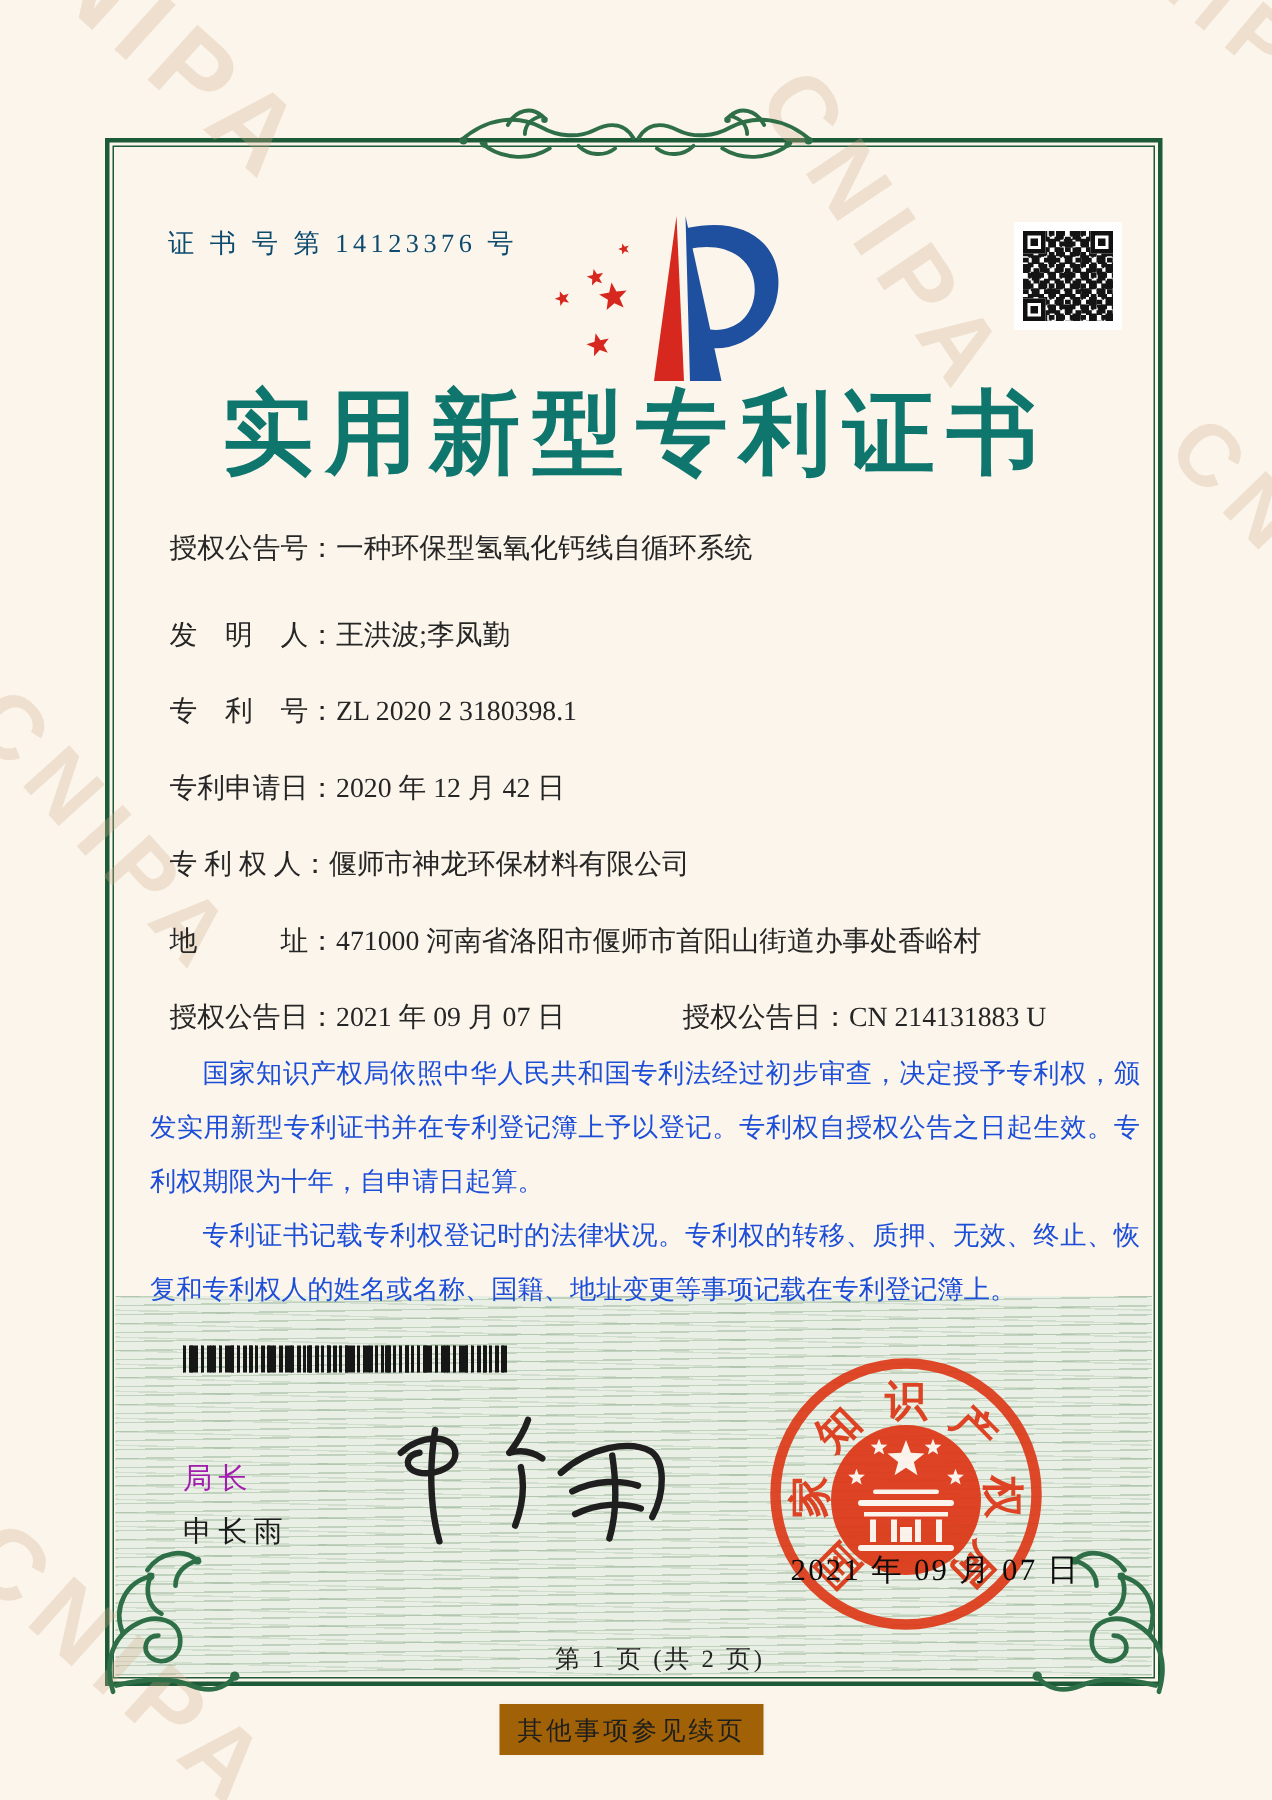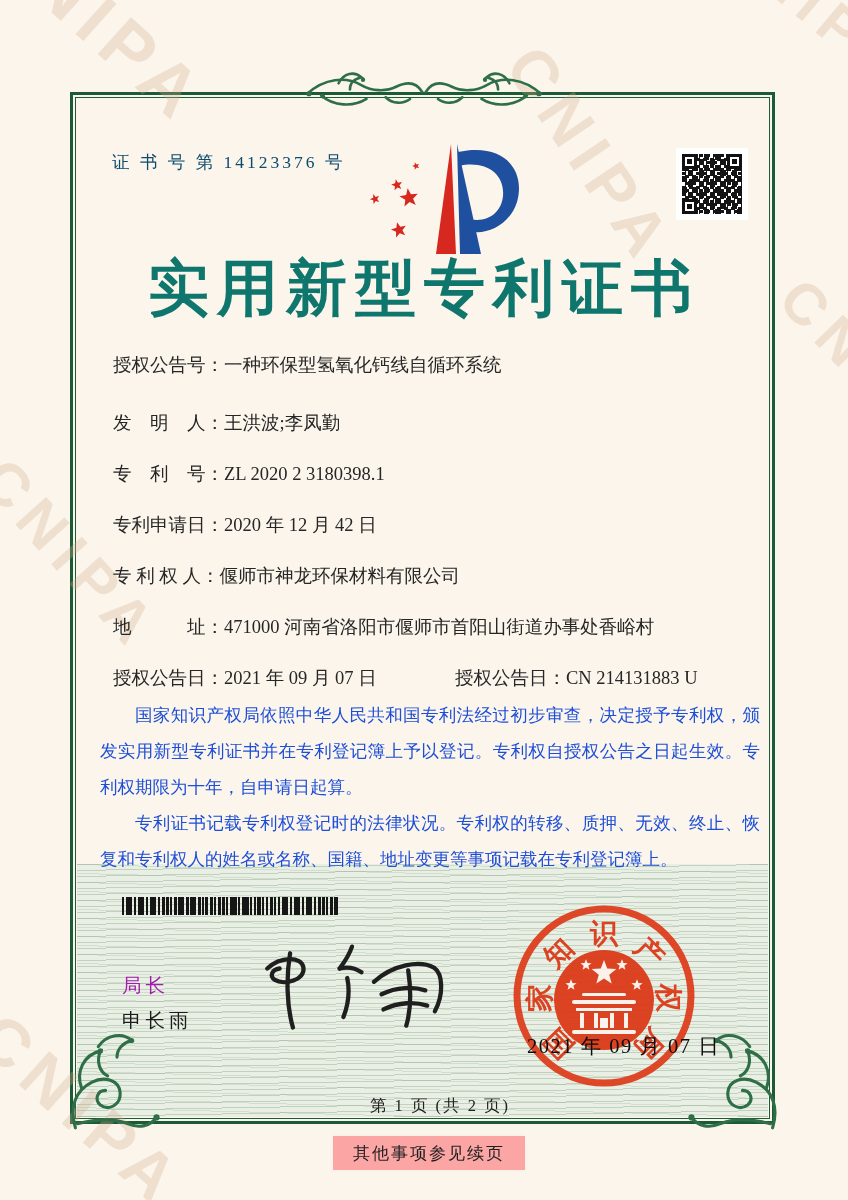--- a/index.html
+++ b/index.html
@@ -87,22 +87,22 @@
   }
   .seal-date{
     position:absolute;left:527px;top:1032px;z-index:4;
     font-size:20.5px;letter-spacing:1.5px;color:#0c0c0c;white-space:nowrap;
   }
   .page-info{
     position:absolute;left:0;top:1095px;width:100%;text-align:center;
     font-size:16.5px;letter-spacing:2px;color:#222;padding-left:16px;
   }
   .continuation{
-    position:absolute;left:333px;top:1136px;width:192px;height:34px;z-index:4;
-    background:#fca5a5;display:flex;align-items:center;justify-content:center;
+    position:absolute;left:333px;top:1136px;width:176px;height:34px;z-index:4;
+    background:#a16207;display:flex;align-items:center;justify-content:center;
     font-size:17px;letter-spacing:2px;color:#1e1e1e;box-shadow:0 0 4px rgba(0,0,0,.04);
   }
 </style>
 </head>
 <body>
 
 <div class="wm wm1">CNIPA</div>
 <div class="wm wm2">CNIPA</div>
 <div class="wm wm3">CNIPA</div>
 <div class="wm wm4">CNIPA</div>

